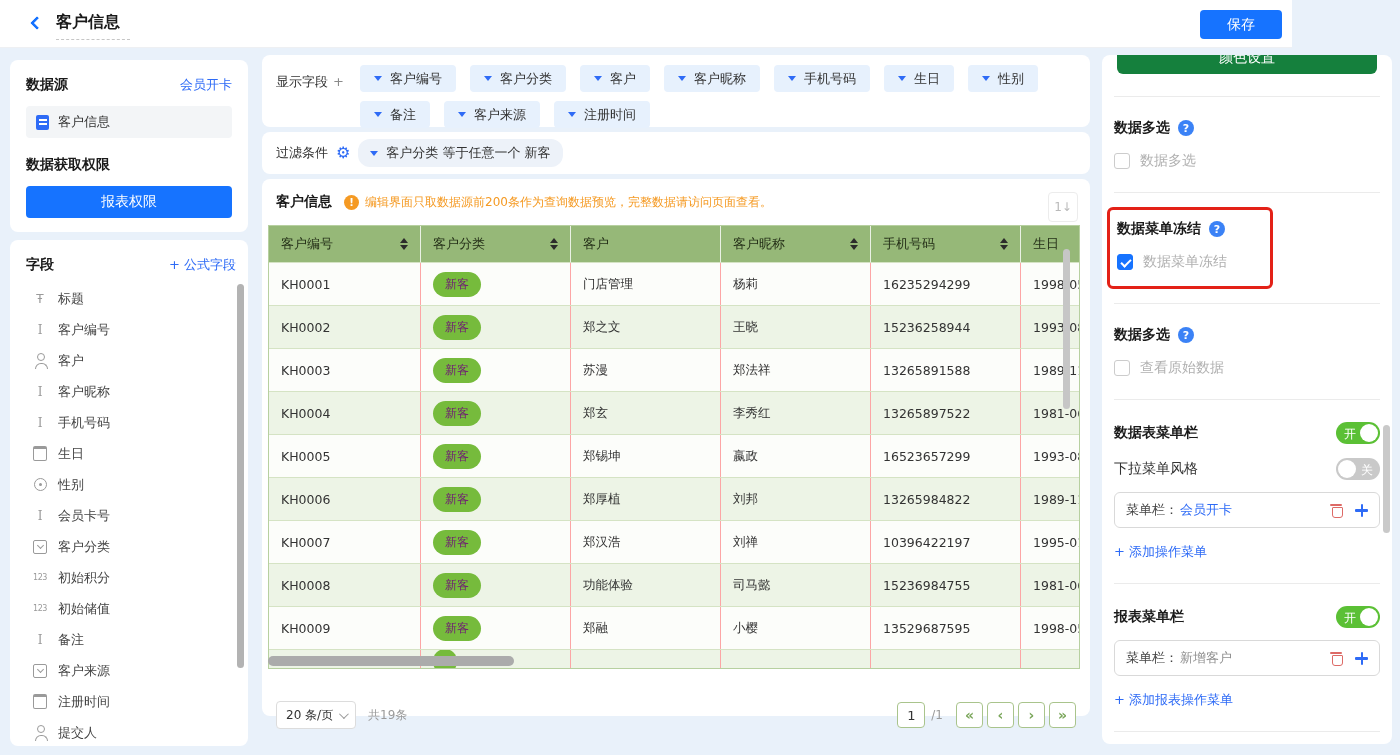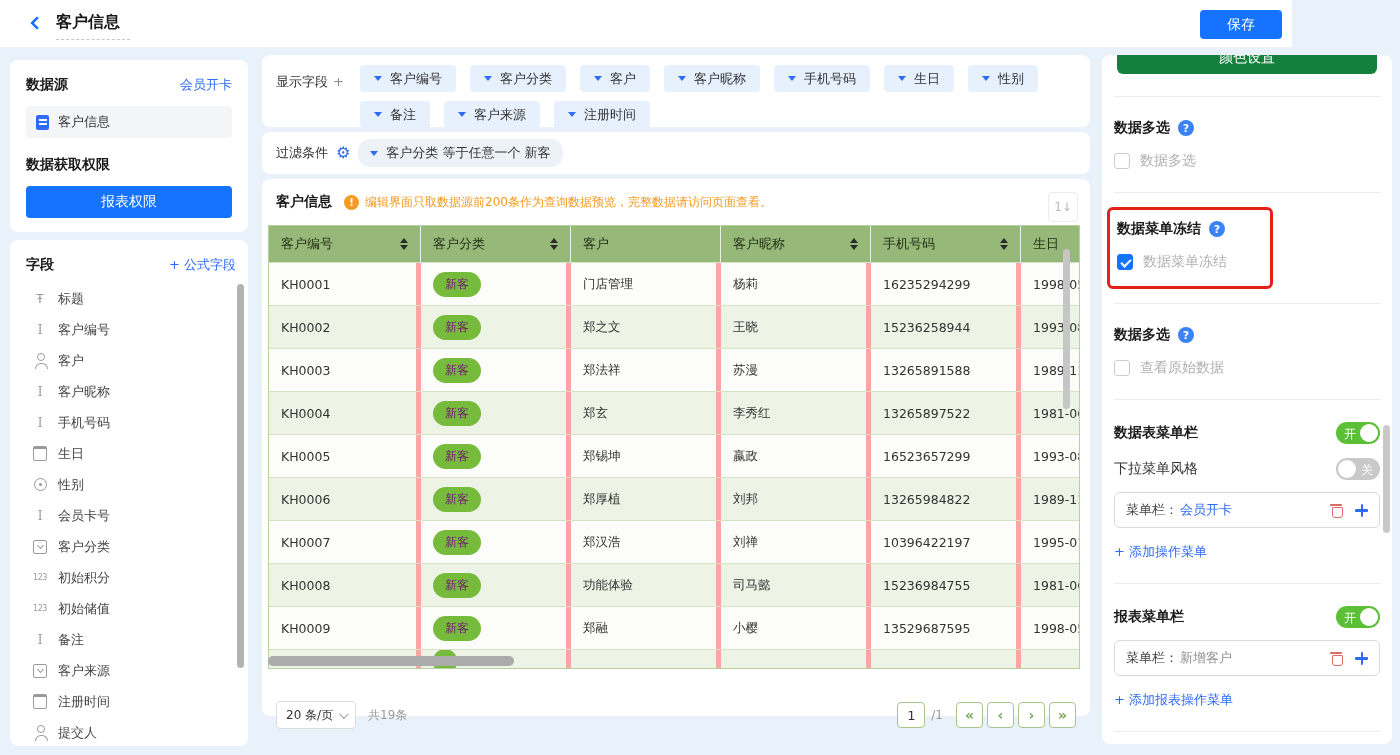--- a/index.html
+++ b/index.html
@@ -71,21 +71,21 @@
 
   .table-wrap { position:absolute; left:6px; top:46px; width:812px; height:444px; border:1px solid #b7d0a0; overflow:hidden; background:#fcfdfa; }
   .thead { display:flex; height:36px; background:#96b878; width:913px; }
   .th { display:flex; align-items:center; justify-content:space-between; padding:0 12px; font-size:13px; color:#253018; border-right:1px solid rgba(255,255,255,.8); cursor:pointer; flex:none; }
   .th:last-child { border-right:none; }
   .sort-arrows { display:flex; flex-direction:column; gap:2.5px; }
   .sort-arrows .up { width:0; height:0; border-left:4.5px solid transparent; border-right:4.5px solid transparent; border-bottom:5px solid #2b2b2b; }
   .sort-arrows .down { width:0; height:0; border-left:4.5px solid transparent; border-right:4.5px solid transparent; border-top:5px solid #2b2b2b; }
   .tr { display:flex; height:43px; width:913px; background:#fcfdfa; border-top:1px solid #d5e3c4; }
   .tr.alt { background:#edf4e6; }
-  .td { display:flex; align-items:center; padding:0 12px; font-size:12.5px; color:#333; border-right:5px solid #fca5a5; overflow:hidden; white-space:nowrap; flex:none; }
+  .td { display:flex; align-items:center; padding:0 12px; font-size:12.5px; color:#333; border-right:1px solid #fca5a5; overflow:hidden; white-space:nowrap; flex:none; }
   .badge { height:25px; padding:0 12px; background:#76bb3c; border-radius:13px; color:#701a75; font-size:12px; display:flex; align-items:center; }
   .tr.partial { height:23px; overflow:hidden; }
   .hbar { position:absolute; left:6px; top:477px; width:246px; height:10px; background:#ababab; border-radius:5px; z-index:3; cursor:pointer; }
   .vbar { position:absolute; left:801px; top:70px; width:7px; height:160px; background:#c6c6c6; border-radius:4px; z-index:3; cursor:pointer; }
 
   .pager { position:absolute; left:14px; right:14px; top:521px; height:30px; display:flex; align-items:center; }
   .psel { width:80px; height:28px; border:1px solid #dcdcdc; border-radius:4px; background:#fff; display:flex; align-items:center; justify-content:space-between; padding:0 9px; font-size:12px; color:#333; cursor:pointer; }
   .chev-down { width:7px; height:7px; border-right:1.5px solid #9a9a9a; border-bottom:1.5px solid #9a9a9a; transform:rotate(45deg) translateY(-2px); }
   .ptotal { margin-left:12px; font-size:12px; color:#9a9a9a; }
   .pright { margin-left:auto; display:flex; align-items:center; }
@@ -344,22 +344,22 @@
             <div class="td" style="width: 150px;">郑之文</div>
             <div class="td" style="width: 150px;">王晓</div>
             <div class="td" style="width: 150px;">15236258944</div>
             <div class="td" style="width: 160px; border-right: none;">1993-08</div>
           </div>
           <div class="tr">
             <div class="td" style="width: 152px;">KH0003</div>
             <div class="td" style="width: 150px;">
               <span class="badge">新客</span>
             </div>
+            <div class="td" style="width: 150px;">苏漫</div>
             <div class="td" style="width: 150px;">郑法祥</div>
-            <div class="td" style="width: 150px;">苏漫</div>
             <div class="td" style="width: 150px;">13265891588</div>
             <div class="td" style="width: 160px; border-right: none;">1989-11</div>
           </div>
           <div class="tr alt">
             <div class="td" style="width: 152px;">KH0004</div>
             <div class="td" style="width: 150px;">
               <span class="badge">新客</span>
             </div>
             <div class="td" style="width: 150px;">郑玄</div>
             <div class="td" style="width: 150px;">李秀红</div>

